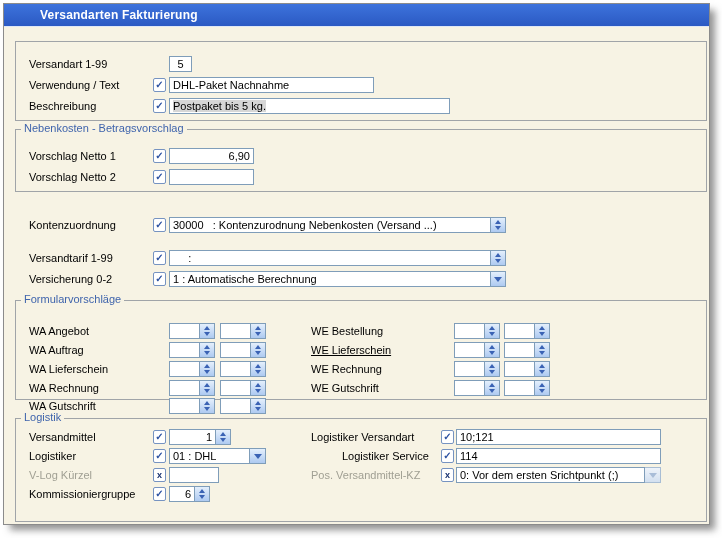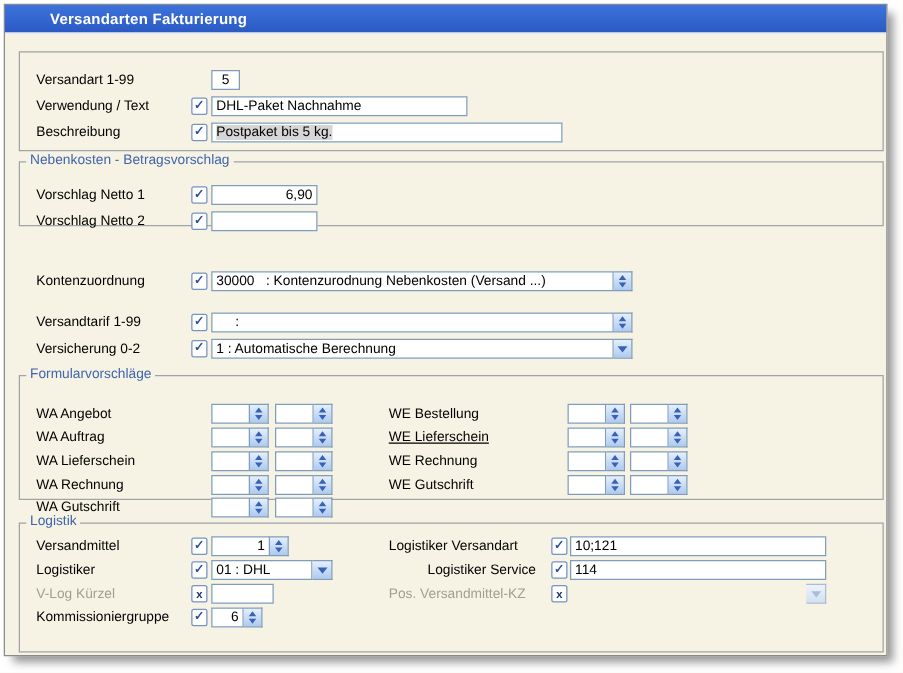--- a/index.html
+++ b/index.html
@@ -35,21 +35,21 @@
 </head>
 <body>
 
 <div id="window">
 
   <div id="titlebar">
     <span class="title">Versandarten Fakturierung</span>
   </div>
 
   <div class="group" style="top:37px;height:80px;"></div>
-  <div class="group" style="top:125px;height:52px;">
+  <div class="group" style="top:125px;height:63px;">
     <span class="legend">Nebenkosten - Betragsvorschlag</span>
   </div>
   <div class="group" style="top:296px;height:100px;">
     <span class="legend">Formularvorschläge</span>
   </div>
   <div class="group" style="top:414px;height:104px;">
     <span class="legend">Logistik</span>
   </div>
 
   <span class="lbl" style="left:25px;top:54px;">Versandart 1-99</span>
@@ -190,15 +190,18 @@
   </div>
 
   <span class="lbl" style="left:307px;top:446px;margin-left:31px;">Logistiker Service</span>
   <div class="chk" style="left:437px;top:445px;">✓</div>
   <div class="field" style="left:452px;top:444px;width:205px;">
     <span>114</span>
   </div>
 
   <span class="lbl dis" style="left:307px;top:465px;">Pos. Versandmittel-KZ</span>
   <div class="chk no" style="left:437px;top:464px;">x</div>
+  <div class="field" style="left:452px;top:463px;width:189px;">
+    <span>0: Vor dem ersten Srichtpunkt (;)</span>
+  </div>
   <div class="drop dis" style="left:641px;top:463px;width:16px;"></div>
 
 </div>
 
 </body></html>

